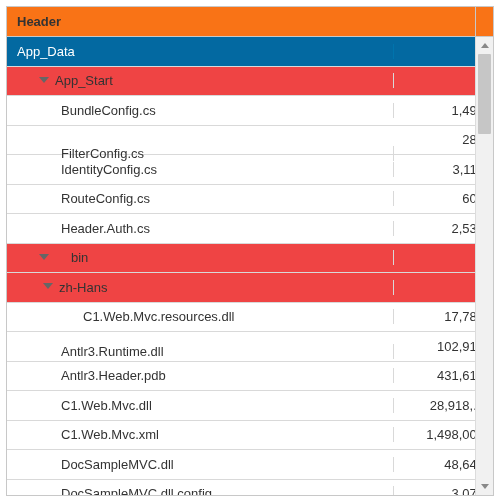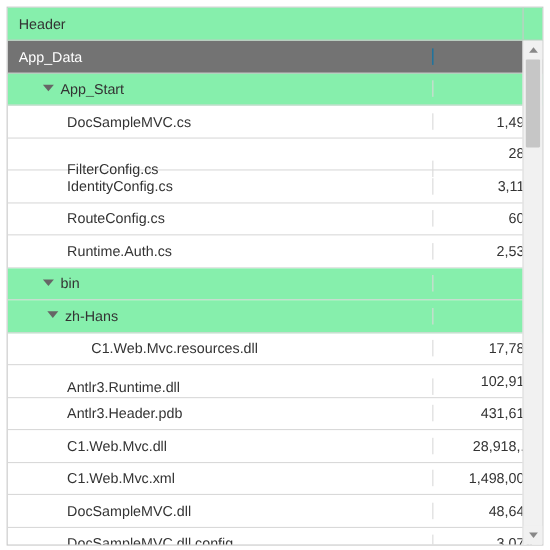--- a/index.html
+++ b/index.html
@@ -1,27 +1,27 @@
 <!DOCTYPE html>
 <html><head>
 <meta charset="utf-8">
 <style>
   html,body{margin:0;padding:0;font-family:Arial,Helvetica,sans-serif;font-size:13px;color:#333;background:#fff}
   .wrap{width:500px;height:500px;box-sizing:border-box;padding:6px}
   .grid{border:1px solid #c8c8c8;height:100%;display:flex;flex-direction:column;background:#fff;position:relative}
-  .header-row{display:flex;background:#86efac;border-bottom:1px solid #c8c8c8;font-weight:normal;height:29px;align-items:flex-start}
+  .header-row{display:flex;background:#f97316;border-bottom:1px solid #c8c8c8;font-weight:bold;height:29px;align-items:flex-start}
   .col-h{flex:1;padding:0 10px;border-right:1px solid #c8c8c8;line-height:29px}
   .col-s-head{width:90px;text-align:center;line-height:29px;border-right:1px solid #c8c8c8}
   .body{flex:1;overflow:hidden;position:relative}
   .row{display:flex;height:28.5px;align-items:center;border-bottom:1px solid #d9d9d9}
   .cell-h{flex:1;padding:0 10px;display:flex;align-items:center;white-space:nowrap;overflow:hidden;border-right:1px solid #d9d9d9}
   .cell-s{width:90px;text-align:right;padding:0 8px 0 0;border-right:1px solid #d9d9d9;white-space:nowrap;overflow:hidden;text-overflow:ellipsis}
-  .row.selected{background:#737373;color:#fff}
+  .row.selected{background:#0369a1;color:#fff}
   .row.selected .cell-h,.row.selected .cell-s{border-right-color:#0074ad}
-  .row.group{background:#86efac}
+  .row.group{background:#ef4444}
   .row.group .cell-h{font-weight:normal}
   .tri{display:inline-block;width:0;height:0;border-left:5px solid transparent;border-right:5px solid transparent;border-top:6px solid #666;margin-right:6px;transform:translateY(-1px)}
   .scrollbar{position:absolute;right:0;top:30px;bottom:0;width:17px;background:#f1f1f1;border-left:1px solid #dcdcdc;display:flex;flex-direction:column;align-items:center;justify-content:space-between}
   .sb-btn{width:17px;height:17px;background:#f1f1f1;display:flex;align-items:center;justify-content:center}
   .sb-arrow-up{width:0;height:0;border-left:4px solid transparent;border-right:4px solid transparent;border-bottom:5px solid #888}
   .sb-arrow-dn{width:0;height:0;border-left:4px solid transparent;border-right:4px solid transparent;border-top:5px solid #888}
   .sb-track{flex:1;width:17px;position:relative}
   .sb-thumb{position:absolute;left:2px;right:2px;top:0;height:80px;background:#c6c6c6;border-radius:1px}
   .scroll-right{width:17px}
 </style>
@@ -43,21 +43,21 @@
         </div>
         <div class="row group">
           <div class="cell-h" style="padding-left: 32px;">
             <span class="tri"></span>
             <span>App_Start</span>
           </div>
           <div class="cell-s"></div>
         </div>
         <div class="row">
           <div class="cell-h" style="padding-left: 54px;">
-            <span>DocSampleMVC.cs</span>
+            <span>BundleConfig.cs</span>
           </div>
           <div class="cell-s">1,491</div>
         </div>
         <div class="row">
           <div class="cell-h" style="padding-left: 54px; margin-top: 28px;">
             <span>FilterConfig.cs</span>
           </div>
           <div class="cell-s">280</div>
         </div>
         <div class="row">
@@ -67,26 +67,26 @@
           <div class="cell-s">3,113</div>
         </div>
         <div class="row">
           <div class="cell-h" style="padding-left: 54px;">
             <span>RouteConfig.cs</span>
           </div>
           <div class="cell-s">605</div>
         </div>
         <div class="row">
           <div class="cell-h" style="padding-left: 54px;">
-            <span>Runtime.Auth.cs</span>
+            <span>Header.Auth.cs</span>
           </div>
           <div class="cell-s">2,537</div>
         </div>
         <div class="row group">
-          <div class="cell-h" style="padding-left: 32px;">
+          <div class="cell-h" style="padding-left: 32px; gap: 16px;">
             <span class="tri"></span>
             <span>bin</span>
           </div>
           <div class="cell-s"></div>
         </div>
         <div class="row group">
           <div class="cell-h" style="padding-left: 36px;">
             <span class="tri"></span>
             <span>zh-Hans</span>
           </div>

